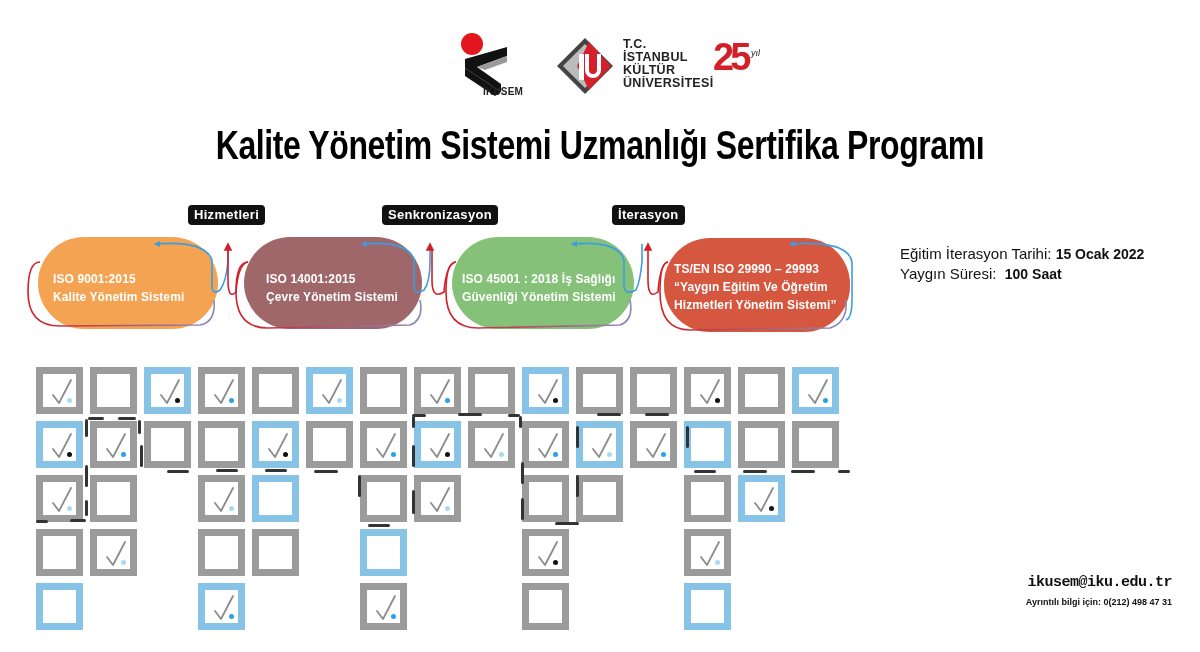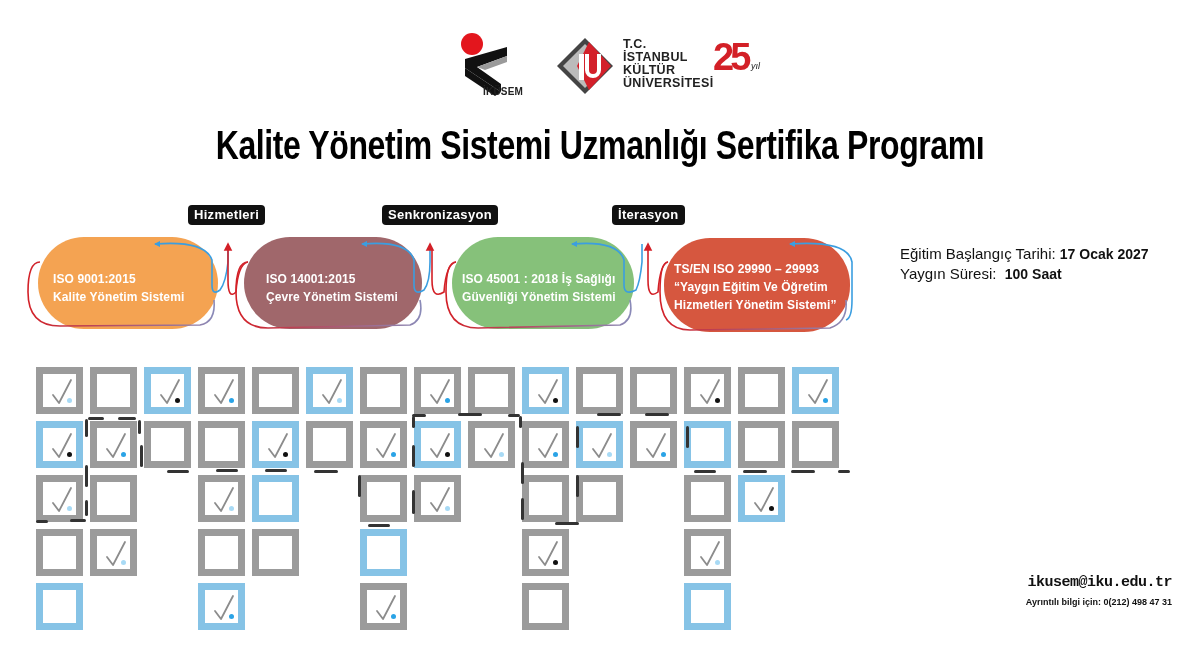--- a/index.html
+++ b/index.html
@@ -5,21 +5,21 @@
   * { box-sizing: border-box; margin: 0; padding: 0; }
   html, body { width: 1200px; height: 652px; background: #ffffff; overflow: hidden; }
   body { position: relative; font-family: "Liberation Sans", sans-serif; color: #111; }
 
   .logos { position: absolute; left: 455px; top: 30px; width: 310px; height: 72px; }
   .ikusem-logo { position: absolute; left: 0; top: 2px; width: 90px; height: 72px; }
   .ikusem-text { position: absolute; left: 28px; top: 54px; font-size: 10px; font-weight: bold; letter-spacing: 0.2px; color: #222; }
   .iku-logo { position: absolute; left: 100px; top: 6px; width: 60px; height: 60px; }
   .iku-text { position: absolute; left: 168px; top: 8px; font-size: 12.5px; font-weight: bold; line-height: 13px; color: #222; letter-spacing: 0.3px; }
   .iku-25 { position: absolute; left: 258px; top: 6px; font-size: 38px; font-weight: bold; color: #d32027; letter-spacing: -4px; font-family: "Liberation Sans", sans-serif; }
-  .iku-yil { position: absolute; left: 296px; top: 31px; font-size: 9px; font-style: italic; color: #222; }
+  .iku-yil { position: absolute; left: 296px; top: 18px; font-size: 9px; font-style: italic; color: #222; }
 
   .title { position: absolute; left: 0; top: 122px; width: 1200px; text-align: center;
     font-family: "Liberation Sans", sans-serif; font-weight: bold; font-size: 41px;
     transform: scaleX(0.78); transform-origin: 600px 0; letter-spacing: -0.5px; color: #000; }
 
   .tag { position: absolute; top: 205px; height: 20px; background: #111; color: #fff; border-radius: 4px;
     font-weight: bold; font-size: 13px; padding: 2px 6px; line-height: 16px; letter-spacing: 0.3px; }
 
   .pill { position: absolute; top: 237px; height: 92px; border-radius: 46px; }
   .pill-text { position: absolute; color: #fff; font-weight: bold; font-size: 12px; line-height: 18px; letter-spacing: 0.1px; }
@@ -131,22 +131,22 @@
     <path d="M648 250 L648 280 Q648 300 658 292 Q660 264 668 262" stroke="#d32027"></path>
 
     <path d="M790 244 Q848 240 852 262 L852 300 Q852 318 846 320" stroke="#3b9ee0"></path>
     <path d="M789 244 l6 -3 v6 z" fill="#3b9ee0" stroke="none"></path>
     <path d="M668 262 Q660 262 660 292 Q660 330 690 330 L830 328 Q848 322 846 300" stroke="url(#gBR)"></path>
   </g>
 </svg>
 
 <div class="info">
   <div>
-    <span>Eğitim Başlangıç Tarihi:</span>
-    <b>17 Ocak 2027</b>
+    <span>Eğitim İterasyon Tarihi:</span>
+    <b>15 Ocak 2022</b>
   </div>
   <div>
     <span>Yaygın Süresi:</span>&nbsp;
     <b>100 Saat</b>
   </div>
 </div>
 
 <div class="grid" id="grid">
     <div class="cb" style="left: 36px; top: 367px;">
       <svg class="tick" viewBox="0 0 22 28">

